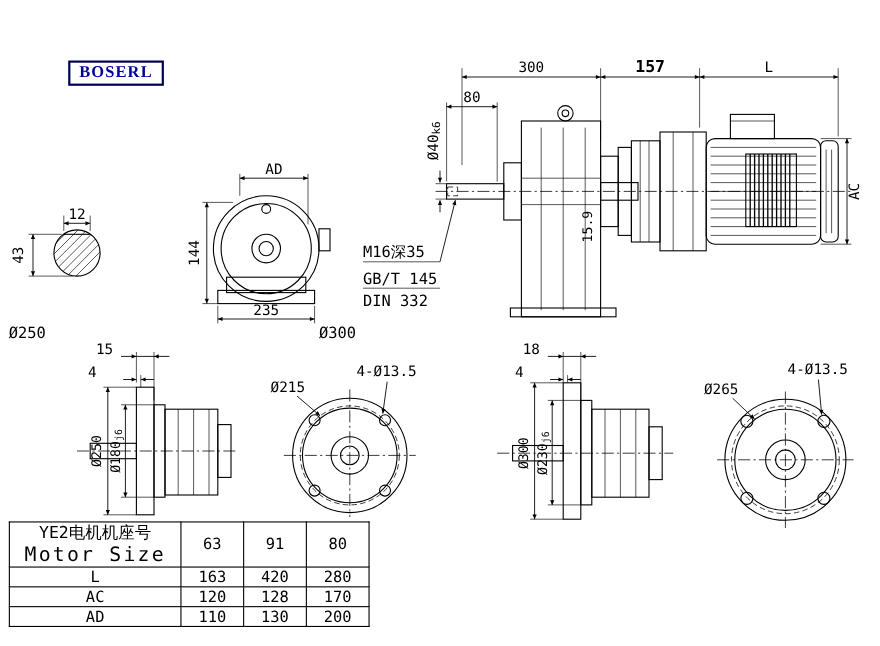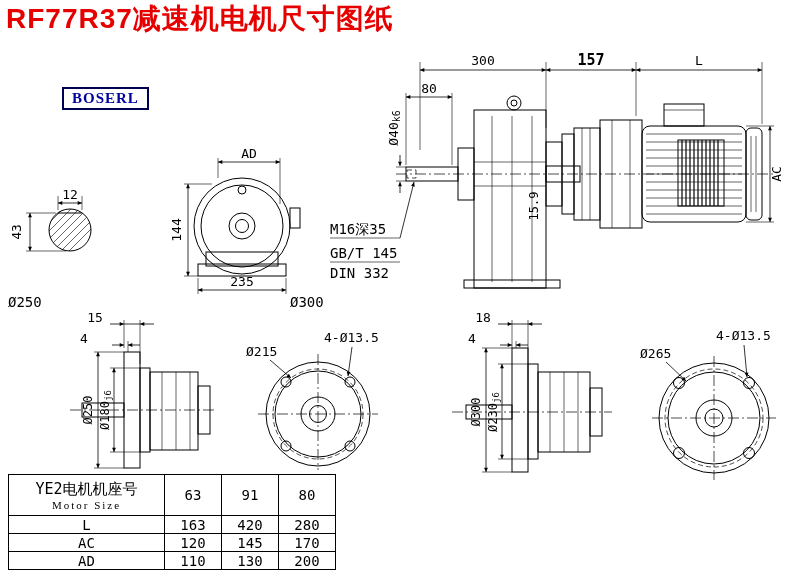--- a/index.html
+++ b/index.html
@@ -2,47 +2,46 @@
 <html><head>
 <meta charset="utf-8">
 <style>
   html,body{margin:0;padding:0;background:#fff;}
   .page{position:relative;width:800px;height:587px;background:#fff;overflow:hidden;
         font-family:"Liberation Sans",sans-serif;}
   .title{position:absolute;left:6px;top:0px;font-size:28px;font-weight:bold;color:#e60000;
          letter-spacing:1px;white-space:nowrap;}
   .brand{position:absolute;left:62px;top:55px;border:2px solid #000050;color:#00009c;
          font-family:"Liberation Serif",serif;font-weight:bold;font-size:15px;
-         padding:1px 8px;letter-spacing:1px;background:#fff;margin-top:32px;}
+         padding:1px 8px;letter-spacing:1px;background:#fff;}
   svg.draw{position:absolute;left:0;top:0;}
   .ln{stroke:#000;fill:none;stroke-width:1;}
   .thin{stroke:#000;fill:none;stroke-width:0.6;}
   .cl{stroke:#000;fill:none;stroke-width:0.7;stroke-dasharray:11 3 2 3;}
   .dash{stroke:#000;fill:none;stroke-width:0.7;stroke-dasharray:5 3;}
   .dim{stroke:#000;fill:none;stroke-width:0.8;}
   svg text{fill:#000;font-family:"DejaVu Sans Mono",monospace;font-size:13px;}
   svg text.big{font-size:14px;}
   svg text.bold{font-weight:bold;font-size:15px;}
   svg text.small{font-size:12px;}
   .tbl{position:absolute;left:8px;top:474px;border-collapse:collapse;background:#fff;
        font-family:"DejaVu Sans Mono",monospace;}
   .tbl td{border:1px solid #000;text-align:center;font-size:14px;padding:0;color:#000;}
   .tbl td.c0{width:155px;margin-top:36px;}
   .tbl td.cv{width:56px;}
   .tbl tr.hdr td{height:40px;}
   .tbl tr.row td{height:17px;}
   .tbl .h1{font-size:15px;}
-  .tbl .h2{font-size:11px;letter-spacing:2px;font-family:Liberation Serif, serif;}
+  .tbl .h2{font-size:18px;letter-spacing:2px;}
 </style>
 </head>
 <body>
 
 <div class="page">
 
-  <div class="title">RF77R37减速机电机尺寸图纸</div>
   <div class="brand">BOSERL</div>
 
   <svg class="draw" width="800" height="587" viewBox="0 0 800 587">
     <defs>
       <marker id="ar" viewBox="0 0 10 10" refX="9.5" refY="5" markerWidth="8" markerHeight="6" orient="auto-start-reverse">
         <path d="M0.5,1 L9.5,5 L0.5,9 z" fill="#000"></path>
       </marker>
       <clipPath id="cp1">
           <circle cx="70" cy="230" r="21"></circle>
         </clipPath>
@@ -314,21 +313,21 @@
     </tr>
     <tr class="row">
       <td class="c0">L</td>
       <td class="cv">163</td>
       <td class="cv">420</td>
       <td class="cv">280</td>
     </tr>
     <tr class="row">
       <td class="c0">AC</td>
       <td class="cv">120</td>
-      <td class="cv">145</td>
+      <td class="cv">128</td>
       <td class="cv">170</td>
     </tr>
     <tr class="row">
       <td class="c0">AD</td>
       <td class="cv">110</td>
       <td class="cv">130</td>
       <td class="cv">200</td>
     </tr>
   </tbody>
     </table>

